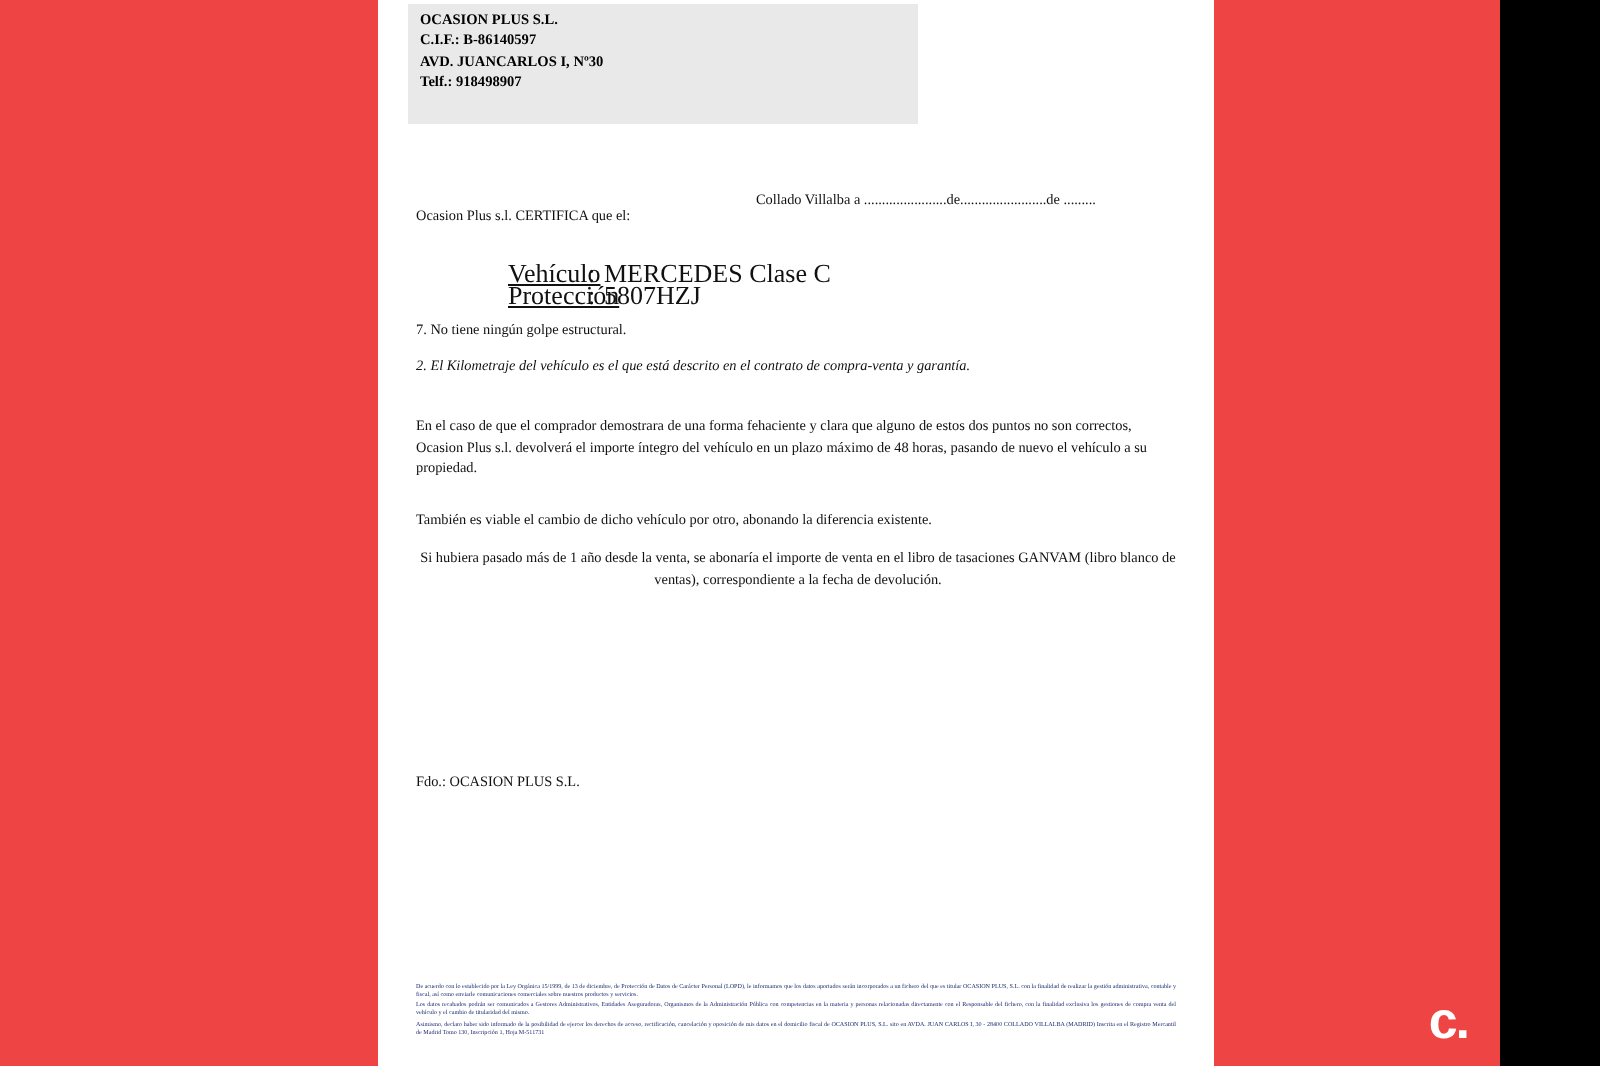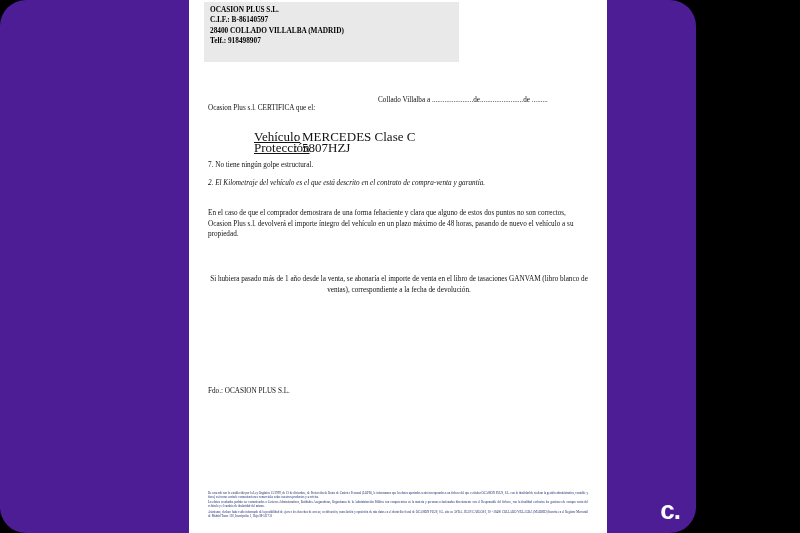--- a/index.html
+++ b/index.html
@@ -10,24 +10,23 @@
     width: 800px;
     height: 533px;
     background: #000000;
     font-family: "Liberation Serif", serif;
     overflow: hidden;
   }
   #page {
     position: absolute;
     left: 0;
     top: 0;
-    width: 696px;
+    width: 750px;
     height: 533px;
-    background: #4c1d95;
-    border-radius: 26px;
+    background: #ef4444;
   }
   .doc-sheet {
     position: absolute;
     left: 189px;
     top: 0;
     width: 418px;
     height: 533px;
     background: #ffffff;
   }
   .header-block {
@@ -135,41 +134,42 @@
 </head>
 <body>
 
 <div id="page">
 
   <div class="doc-sheet">
 
     <div class="header-block">
       <div class="header-line">OCASION PLUS S.L.</div>
       <div class="header-line">C.I.F.: B-86140597</div>
-      <div class="header-line">28400 COLLADO VILLALBA (MADRID)</div>
+      <div class="header-line">AVD. JUANCARLOS I, Nº30</div>
       <div class="header-line">Telf.: 918498907</div>
     </div>
 
     <div class="date-line">Collado Villalba a .......................de........................de .........</div>
 
     <div class="body-text certifica">Ocasion Plus s.l. CERTIFICA que el:</div>
 
     <div class="kv-rows">
       <div class="kv-row">
         <span class="kv-label">Vehículo</span><span class="kv-colon">:</span><span>MERCEDES Clase C</span>
       </div>
       <div class="kv-row">
         <span class="kv-label">Protección</span><span class="kv-colon">:</span><span>5807HZJ</span>
       </div>
     </div>
 
     <div class="body-text point-1">7. No tiene ningún golpe estructural.</div>
     <div class="body-text point-2">2. El Kilometraje del vehículo es el que está descrito en el contrato de compra-venta y garantía.</div>
 
     <div class="body-text para-1">En el caso de que el comprador demostrara de una forma fehaciente y clara que alguno de estos dos puntos no son correctos, Ocasion Plus s.l. devolverá el importe íntegro del vehículo en un plazo máximo de 48 horas, pasando de nuevo el vehículo a su propiedad.</div>
+    <div class="body-text para-2">También es viable el cambio de dicho vehículo por otro, abonando la diferencia existente.</div>
     <div class="body-text para-3">Si hubiera pasado más de 1 año desde la venta, se abonaría el importe de venta en el libro de tasaciones GANVAM (libro blanco de ventas), correspondiente a la fecha de devolución.</div>
 
     <div class="signature">Fdo.: OCASION PLUS S.L.</div>
 
     <div class="legal">
       <p>De acuerdo con lo establecido por la Ley Orgánica 15/1999, de 13 de diciembre, de Protección de Datos de Carácter Personal (LOPD), le informamos que los datos aportados serán incorporados a un fichero del que es titular OCASION PLUS, S.L. con la finalidad de realizar la gestión administrativa, contable y fiscal, así como enviarle comunicaciones comerciales sobre nuestros productos y servicios.</p>
       <p>Los datos recabados podrán ser comunicados a Gestores Administrativos, Entidades Aseguradoras, Organismos de la Administración Pública con competencias en la materia y personas relacionadas directamente con el Responsable del fichero, con la finalidad exclusiva los gestiones de compra venta del vehículo y el cambio de titularidad del mismo.</p>
       <p>Asimismo, declaro haber sido informado de la posibilidad de ejercer los derechos de acceso, rectificación, cancelación y oposición de mis datos en el domicilio fiscal de OCASION PLUS, S.L. sito en AVDA. JUAN CARLOS I, 30 - 28400 COLLADO VILLALBA (MADRID) Inscrita en el Registro Mercantil de Madrid Tomo 130, Inscripción 1, Hoja M-511731</p>
     </div>
 

